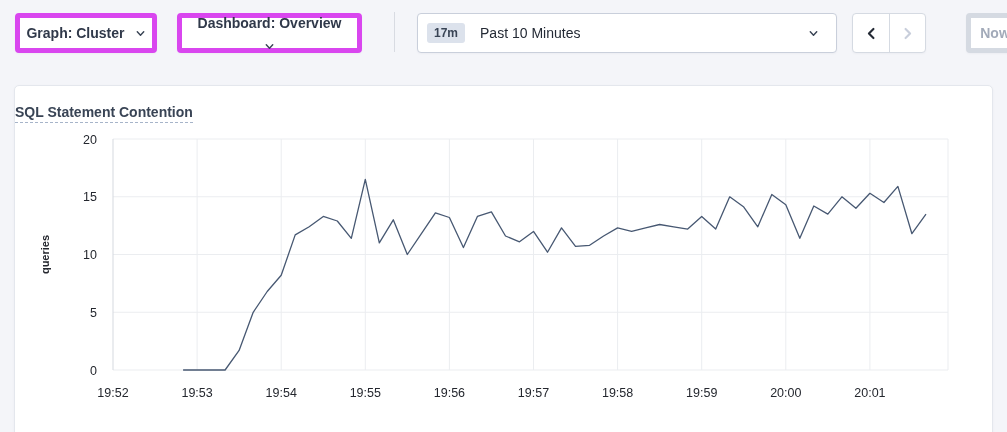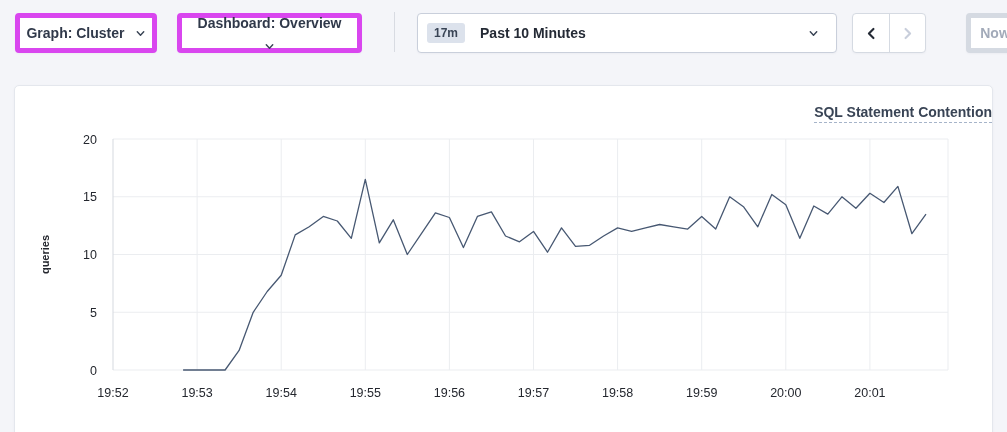--- a/index.html
+++ b/index.html
@@ -36,21 +36,21 @@
     display: flex; align-items: center;
     padding: 0 17px 0 9px; cursor: pointer;
     box-shadow: 0 1px 2px rgba(40,50,70,0.04);
   }
   .time-badge {
     background: #dce2ec; color: #394455;
     font-size: 12px; font-weight: 700;
     padding: 4px 7px; border-radius: 3px;
     line-height: 1;
   }
-  .time-label { margin-left: 15px; font-size: 14px; font-weight: 700; color: #242a35; }
+  .time-label { margin-left: 15px; font-size: 14px; font-weight: 400; color: #242a35; }
   .time-selector .chev { margin-left: auto; }
   .arrow-group {
     position: absolute; left: 852px; top: 13px; height: 40px; width: 74px;
     background: #fff; border: 1px solid #d5dae2; border-radius: 4px;
     display: flex; box-shadow: 0 1px 2px rgba(40,50,70,0.04);
   }
   .arrow-btn {
     width: 50%; height: 100%; background: transparent; border: none;
     display: flex; align-items: center; justify-content: center; cursor: pointer;
   }
@@ -60,21 +60,21 @@
   .now-btn {
     left: 966px; width: 58px;
     color: #a2aab9; font-weight: 600; cursor: default;
     border-color: #d5dae2;
   }
   .card {
     position: absolute; left: 14px; top: 85px; width: 979px; height: 360px;
     background: #fff; border: 1px solid #e4e7ed; border-radius: 5px;
     box-shadow: 0 1px 3px rgba(40,50,70,0.04);
   }
-  .card-title-row { text-align: right; margin-top: 17px; height: 20px; }
+  .card-title-row { text-align: left; margin-top: 17px; height: 20px; }
   .chart-title {
     display: inline-block;
     font-size: 14px; font-weight: 700; color: #394455;
     border-bottom: 1px dashed #a6b4c9;
     padding-bottom: 2px;
   }
   #chart-svg { position: absolute; left: 0; top: 0; }
   #chart-svg text { font-family: "Liberation Sans", sans-serif; }
 </style>
 </head>

